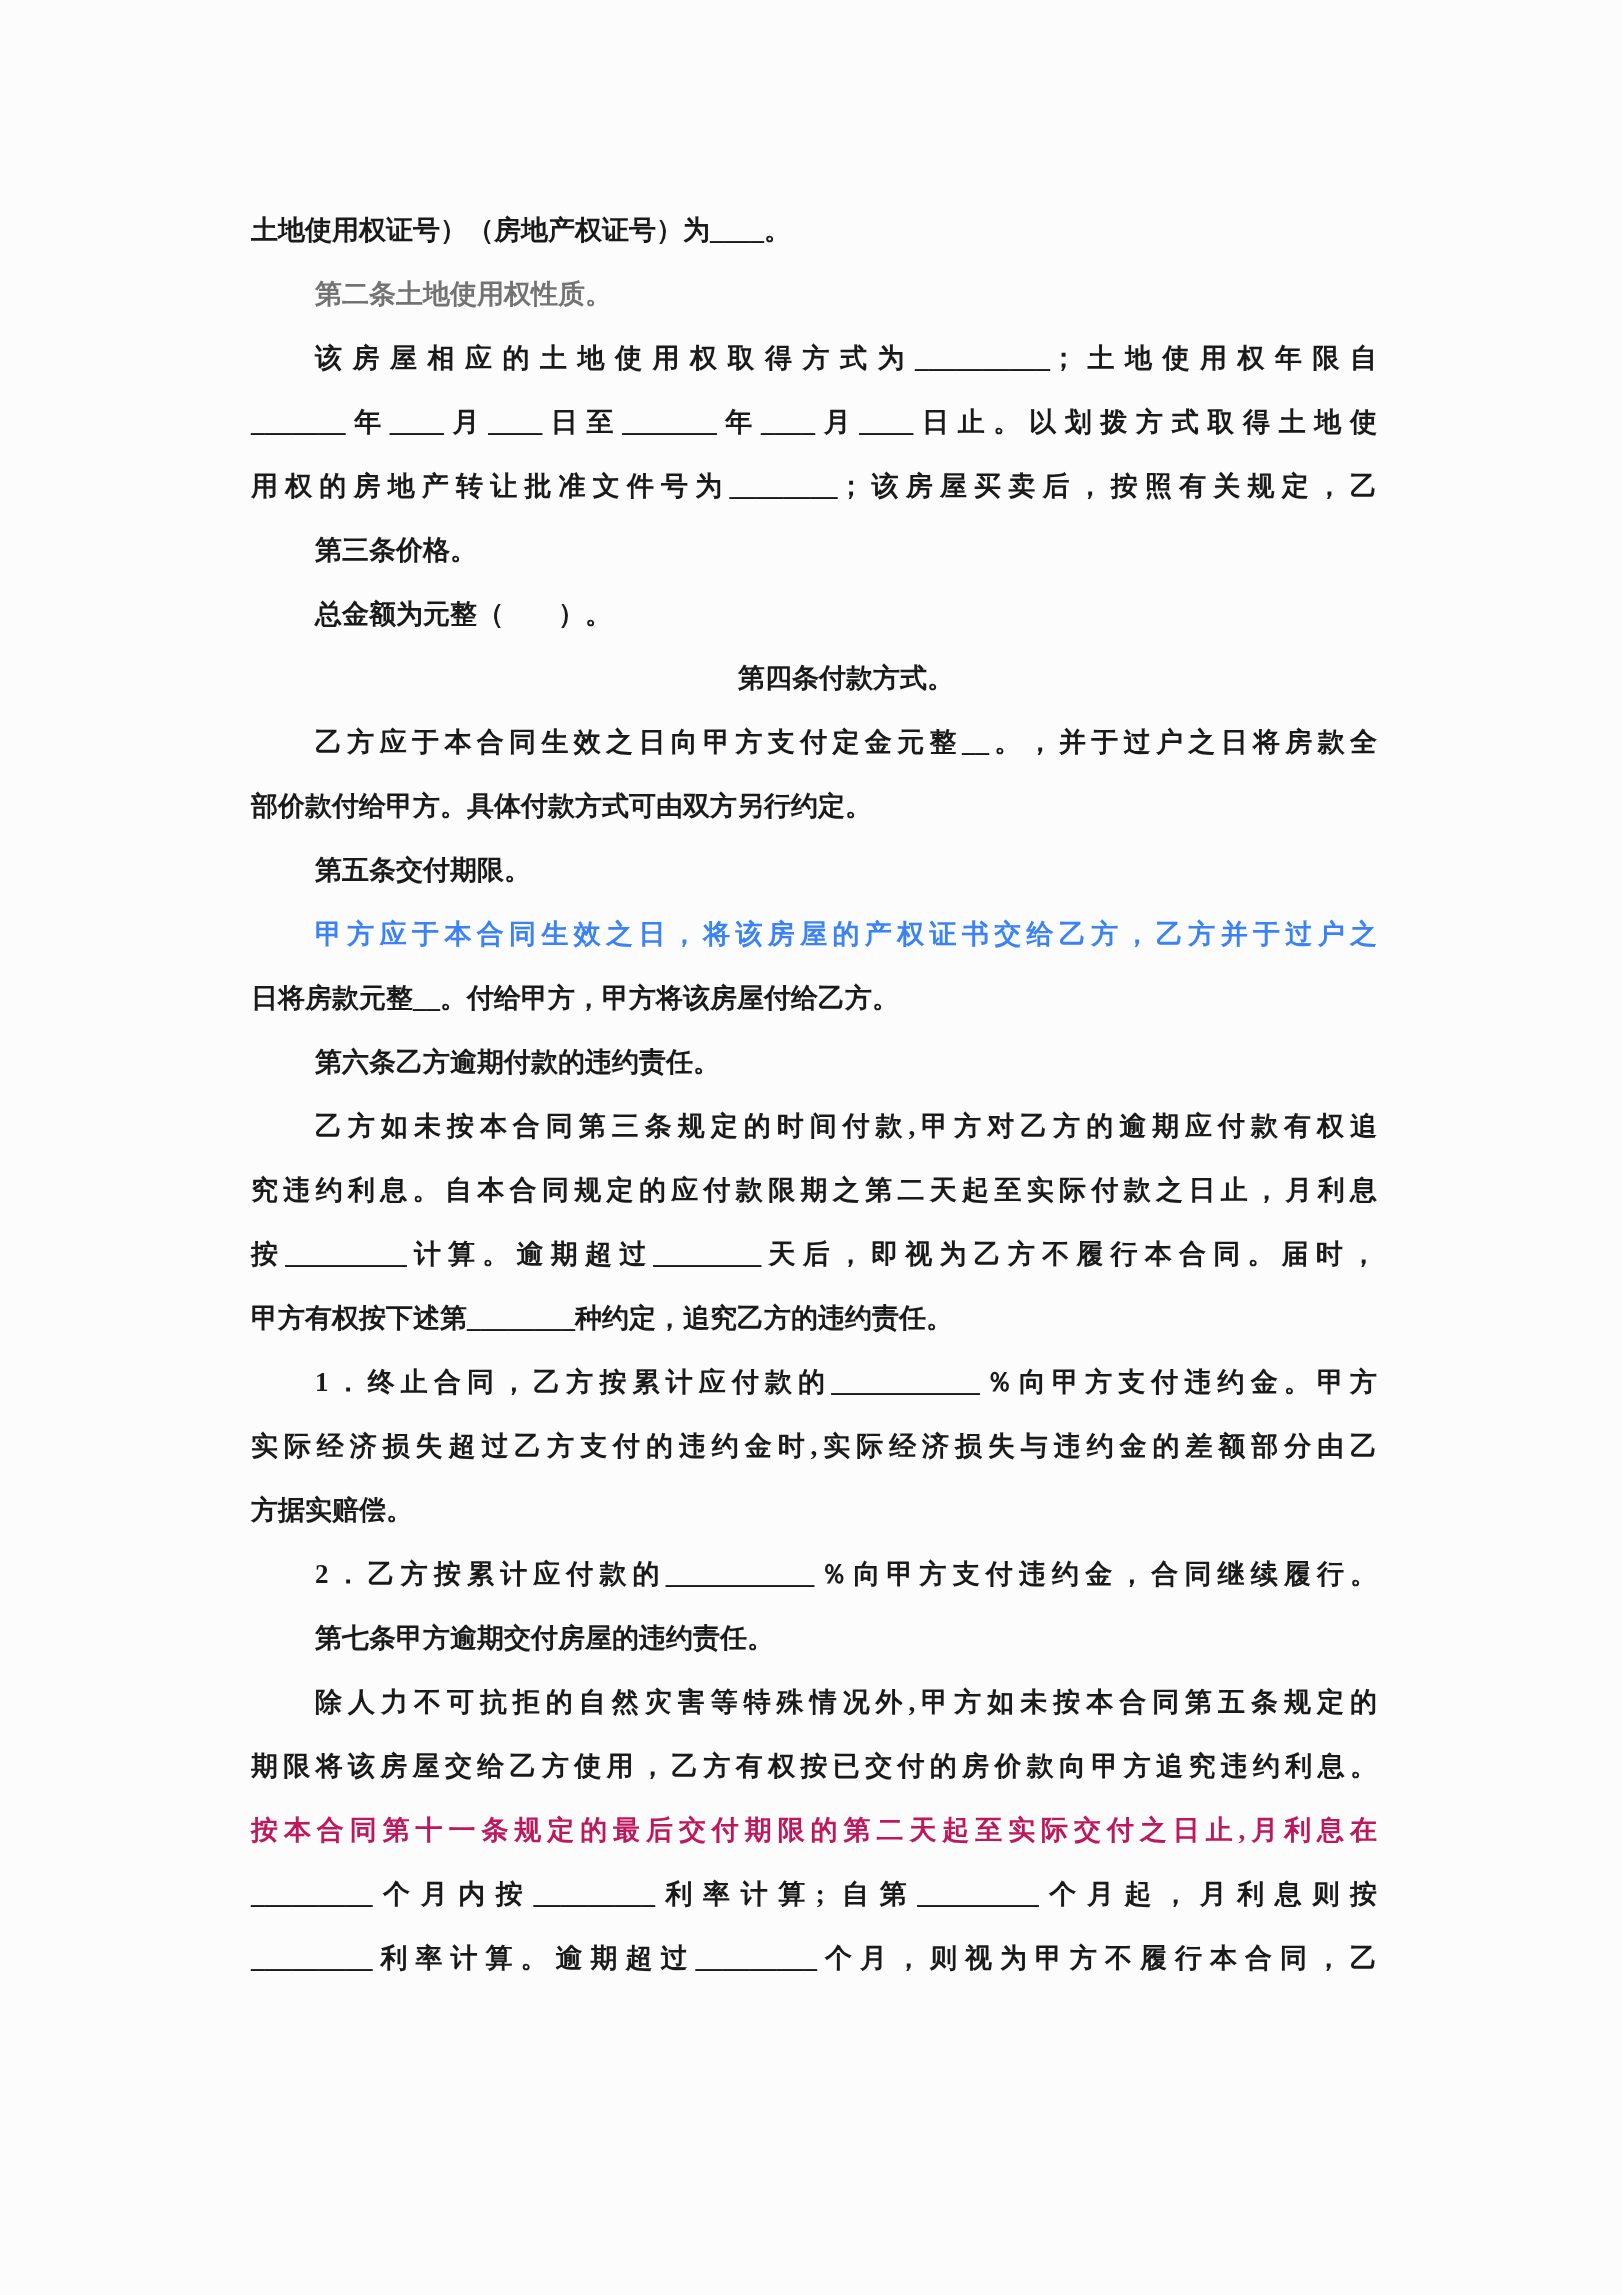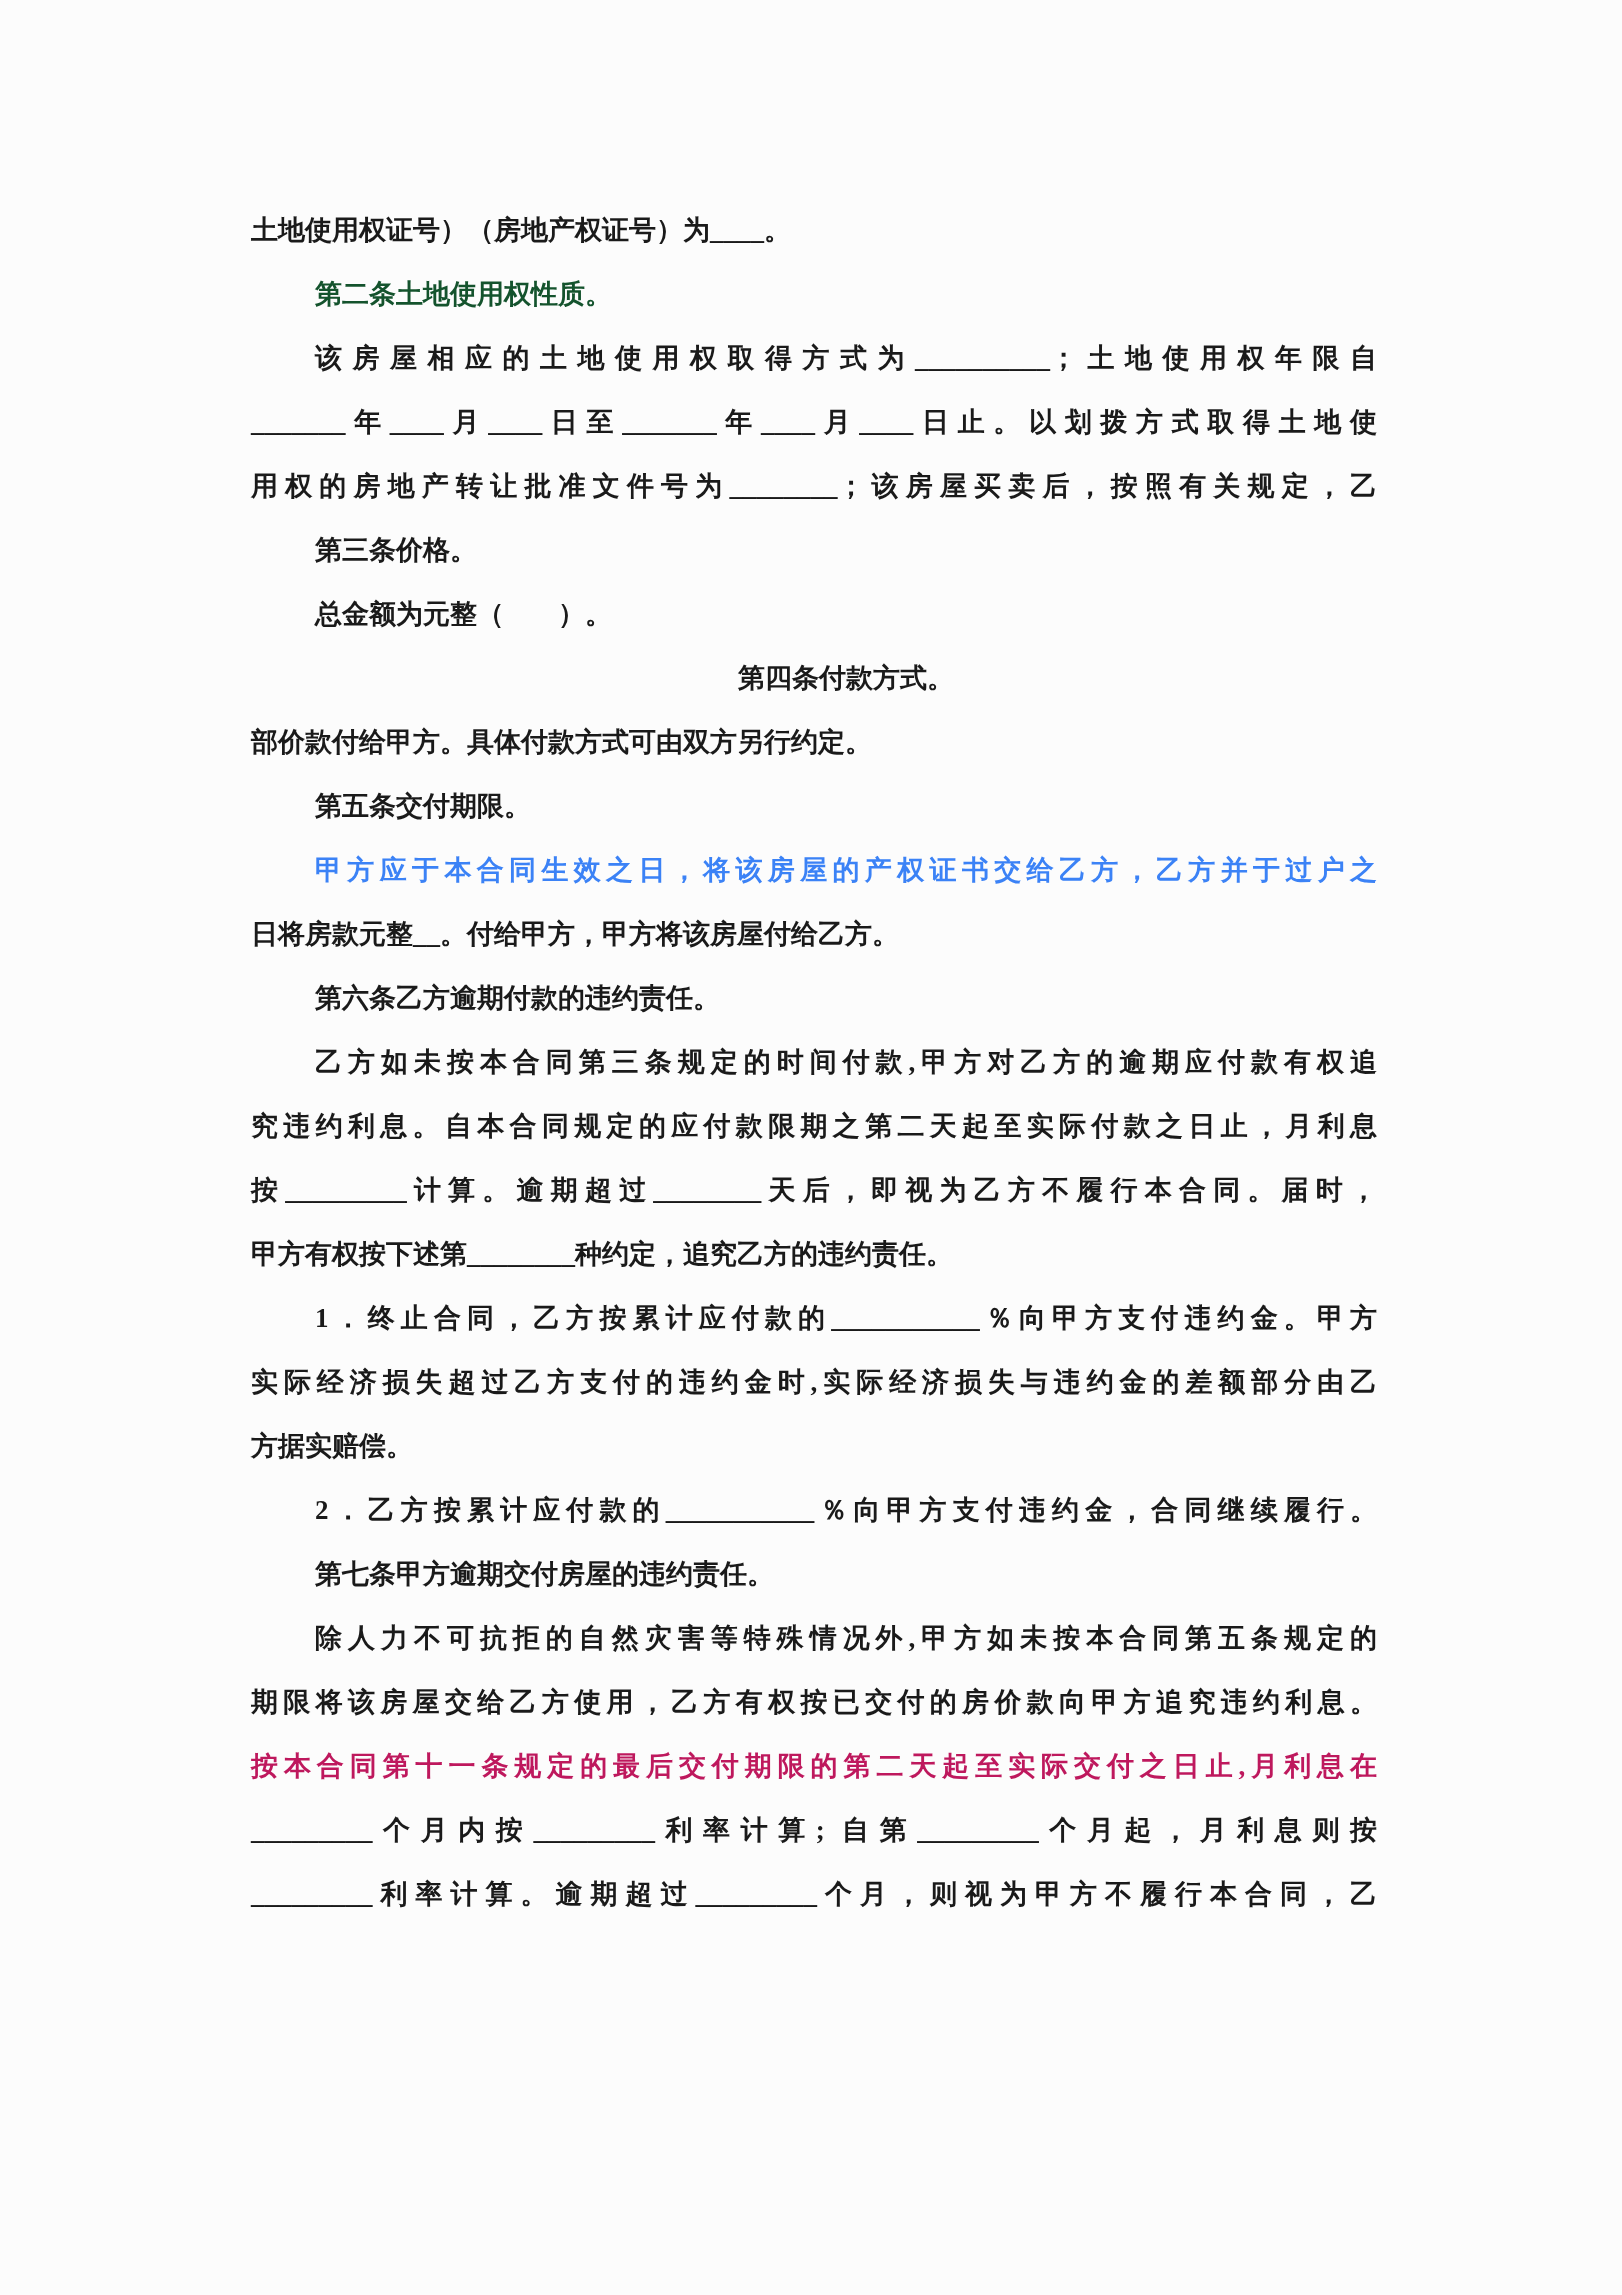--- a/index.html
+++ b/index.html
@@ -42,27 +42,28 @@
     text-align: justify;
     text-align-last: justify;
   }
 </style>
 </head>
 <body style="background: rgb(252, 252, 252);">
 
 <div class="page">
   <div class="text-block" id="text-block">
       <div class="line" style="color: rgb(26, 26, 26);">土地使用权证号）（房地产权证号）为____。</div>
-      <div class="line indent" style="color: #14532d;">第二条土地使用权性质。</div>
+      <div class="line indent" style="color: #737373;">第二条土地使用权性质。</div>
       <div class="line indent full" style="color: rgb(26, 26, 26);">该房屋相应的土地使用权取得方式为__________；土地使用权年限自</div>
       <div class="line full" style="color: rgb(26, 26, 26);">_______年____月____日至_______年____月____日止。以划拨方式取得土地使</div>
       <div class="line full" style="color: rgb(26, 26, 26);">用权的房地产转让批准文件号为________；该房屋买卖后，按照有关规定，乙</div>
       <div class="line indent" style="color: rgb(26, 26, 26);">第三条价格。</div>
       <div class="line indent" style="color: rgb(26, 26, 26);">总金额为元整（　　）。</div>
       <div class="line indent" style="color: rgb(26, 26, 26); text-align: center;">第四条付款方式。</div>
+      <div class="line indent full" style="color: rgb(26, 26, 26);">乙方应于本合同生效之日向甲方支付定金元整__。，并于过户之日将房款全</div>
       <div class="line" style="color: rgb(26, 26, 26);">部价款付给甲方。具体付款方式可由双方另行约定。</div>
       <div class="line indent" style="color: rgb(26, 26, 26);">第五条交付期限。</div>
       <div class="line indent full" style="color: #3b82f6;">甲方应于本合同生效之日，将该房屋的产权证书交给乙方，乙方并于过户之</div>
       <div class="line" style="color: rgb(26, 26, 26);">日将房款元整__。付给甲方，甲方将该房屋付给乙方。</div>
       <div class="line indent" style="color: rgb(26, 26, 26);">第六条乙方逾期付款的违约责任。</div>
       <div class="line indent full" style="color: rgb(26, 26, 26);">乙方如未按本合同第三条规定的时间付款,甲方对乙方的逾期应付款有权追</div>
       <div class="line full" style="color: rgb(26, 26, 26);">究违约利息。自本合同规定的应付款限期之第二天起至实际付款之日止，月利息</div>
       <div class="line full" style="color: rgb(26, 26, 26);">按_________计算。逾期超过________天后，即视为乙方不履行本合同。届时，</div>
       <div class="line" style="color: rgb(26, 26, 26);">甲方有权按下述第________种约定，追究乙方的违约责任。</div>
       <div class="line indent full" style="color: rgb(26, 26, 26);">1．终止合同，乙方按累计应付款的___________％向甲方支付违约金。甲方</div>

